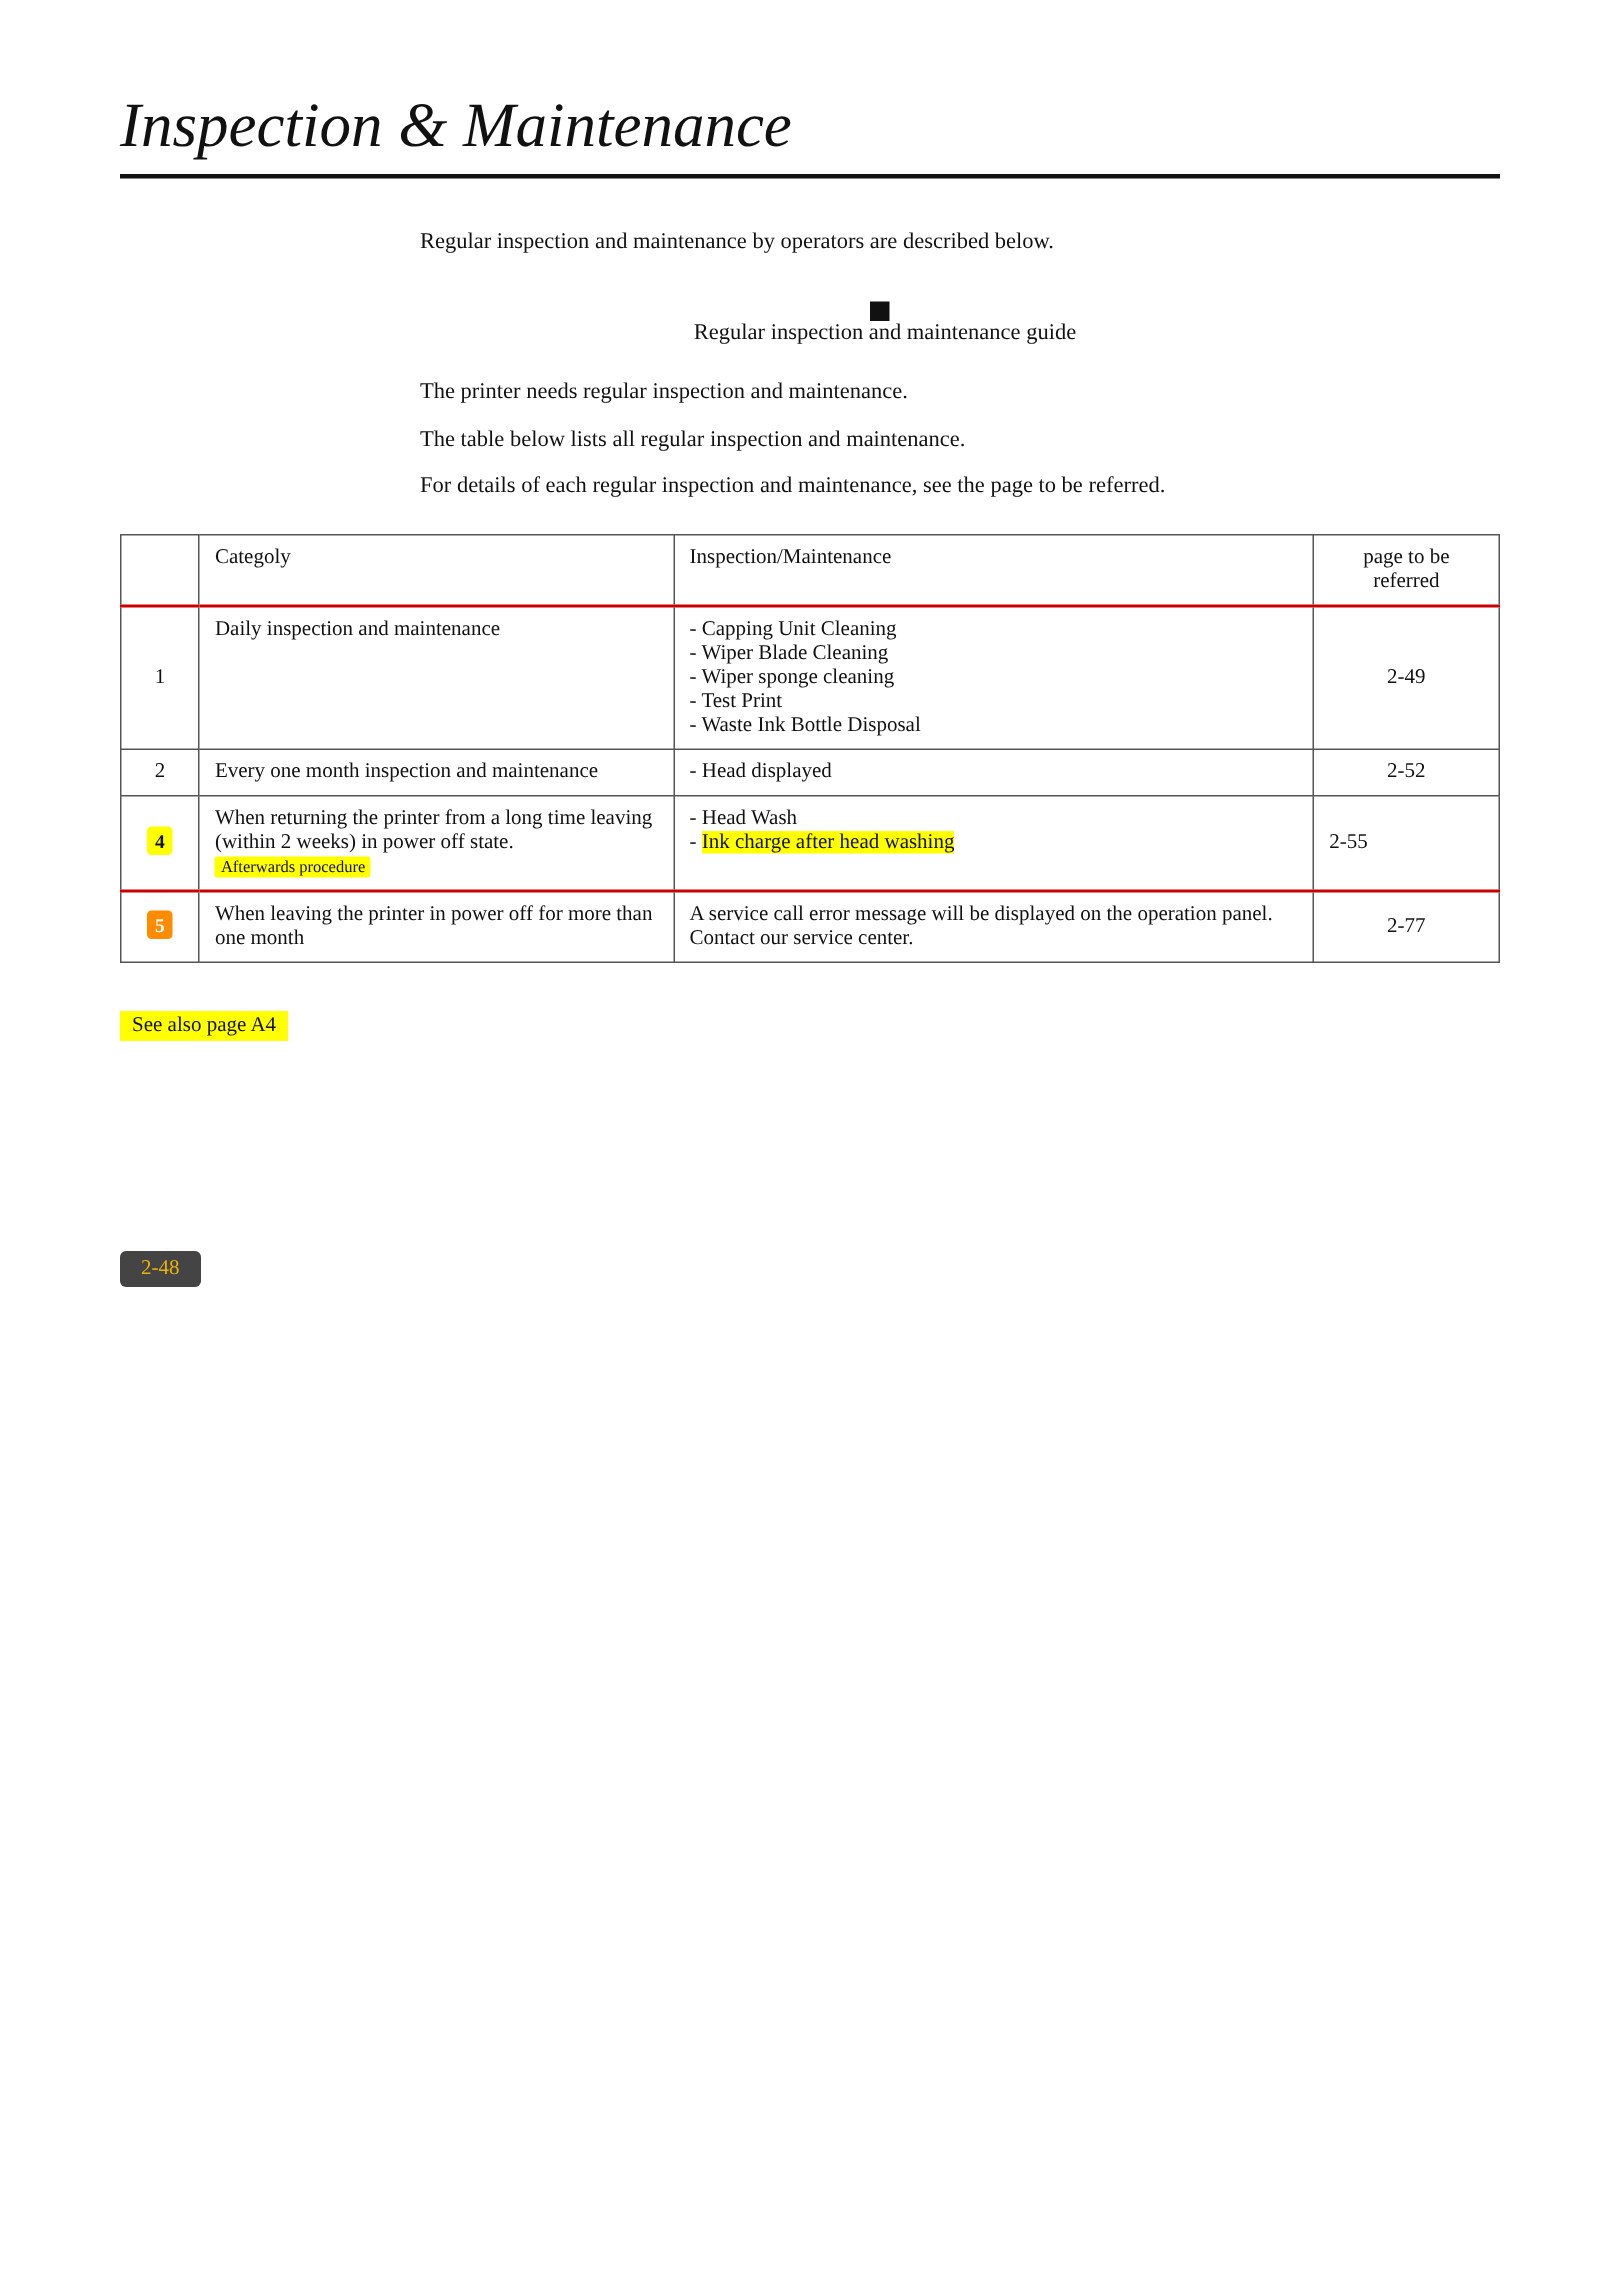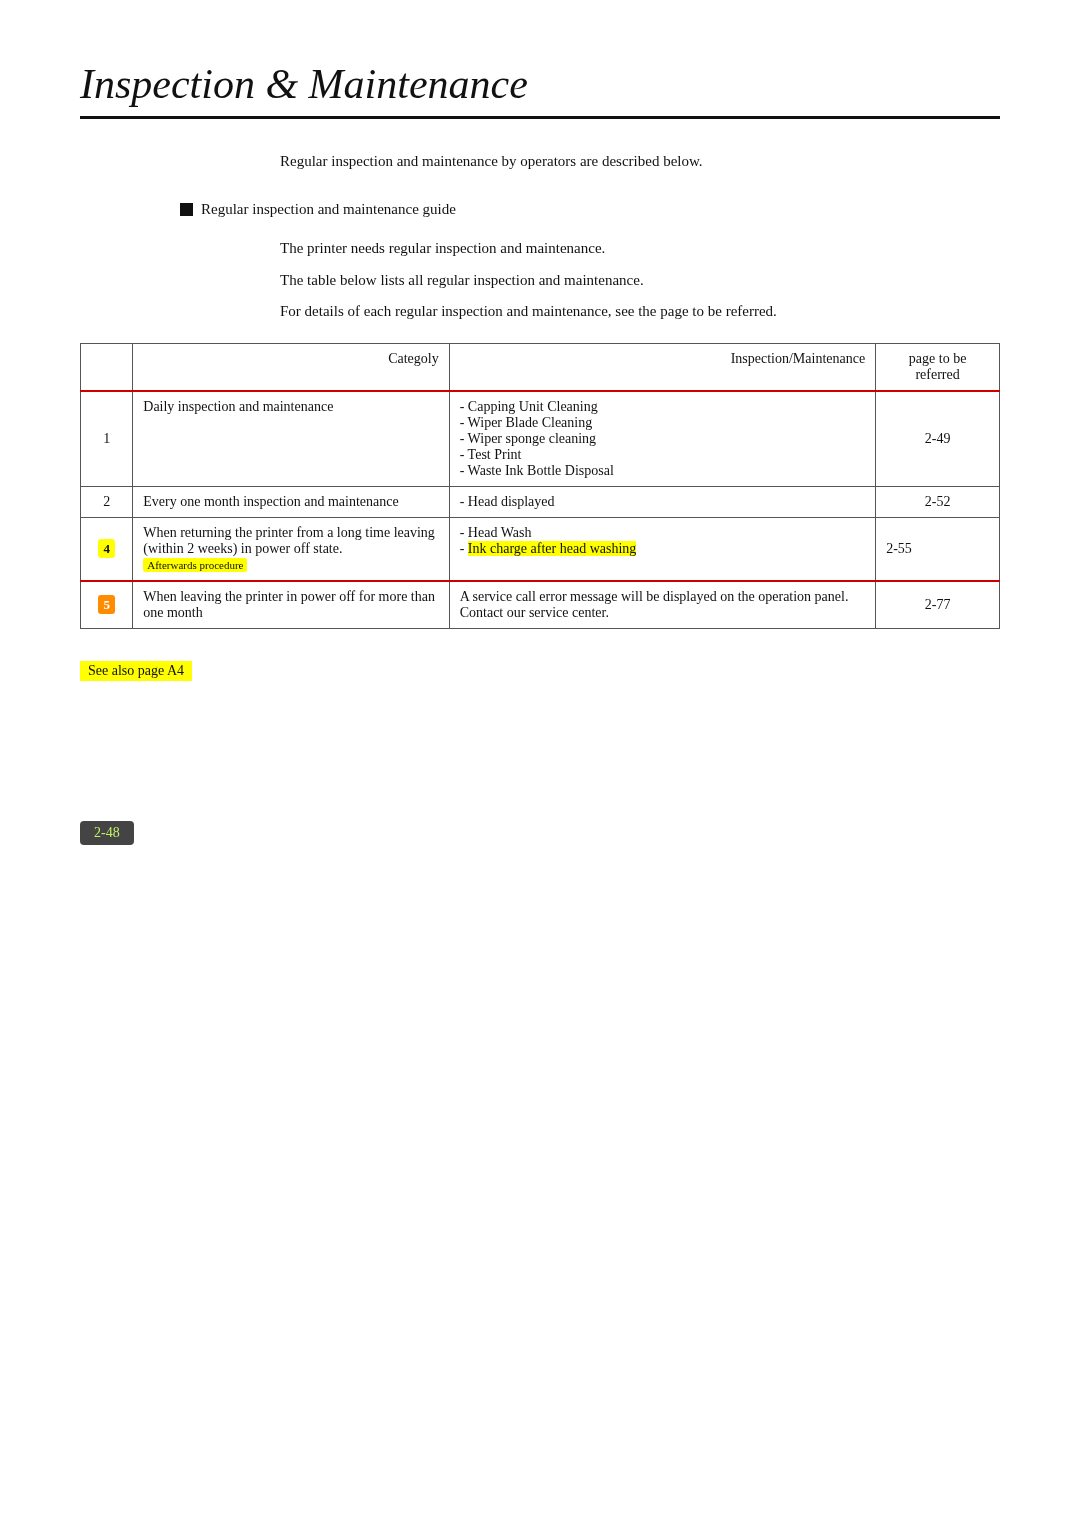--- a/index.html
+++ b/index.html
@@ -25,20 +25,21 @@
       margin-left: 200px;
       margin-bottom: 28px;
       font-size: 15px;
       line-height: 1.6;
     }
     .section-header {
       display: flex;
       align-items: center;
       margin-bottom: 18px;
       font-size: 15px;
+      flex-direction: column;
     }
     .section-header .black-square {
       display: inline-block;
       width: 13px;
       height: 13px;
       background: #111;
       margin-right: 8px;
       flex-shrink: 0;
     }
     .body-text {
@@ -55,40 +56,40 @@
       border-collapse: collapse;
       width: 100%;
       font-size: 14px;
     }
     table th, table td {
       border: 1px solid #555;
       padding: 7px 10px;
       vertical-align: top;
     }
     table th {
-      text-align: right;
+      text-align: left;
       font-weight: normal;
       background: #fff;
     }
     .col-num { width: 38px; text-align: center; }
     .col-cat { width: 230px; }
     .col-insp { width: 310px; }
     .col-page { width: 90px; text-align: center; }
     .num-cell { text-align: center; vertical-align: middle; }
     .see-also {
       display: inline-block;
       margin-top: 18px;
       background: #ffff00;
       padding: 2px 8px;
       font-size: 14px;
     }
     .page-num-box {
       display: inline-block;
       background: #444;
-      color: #bef264;
+      color: #eab308;
       font-size: 14px;
       padding: 4px 14px;
       border-radius: 4px;
       margin-top: 60px;
     }
     .page-bottom {
       margin-top: 80px;
     }
   </style>
 </head>

